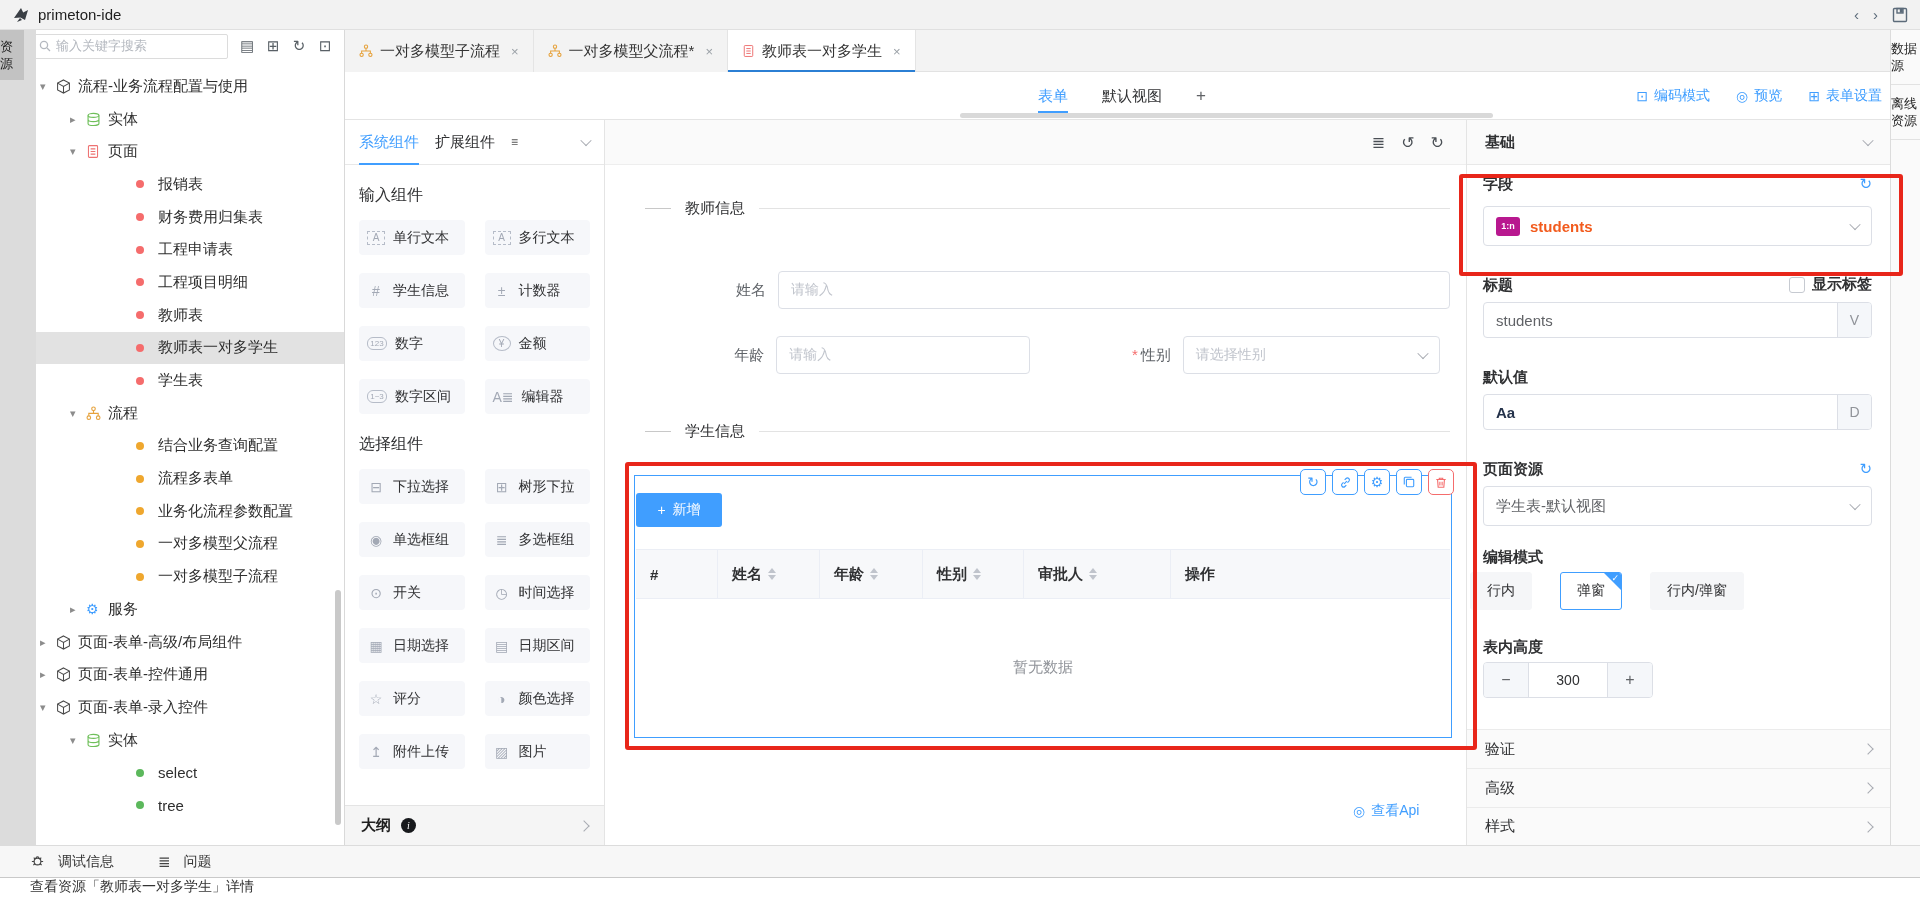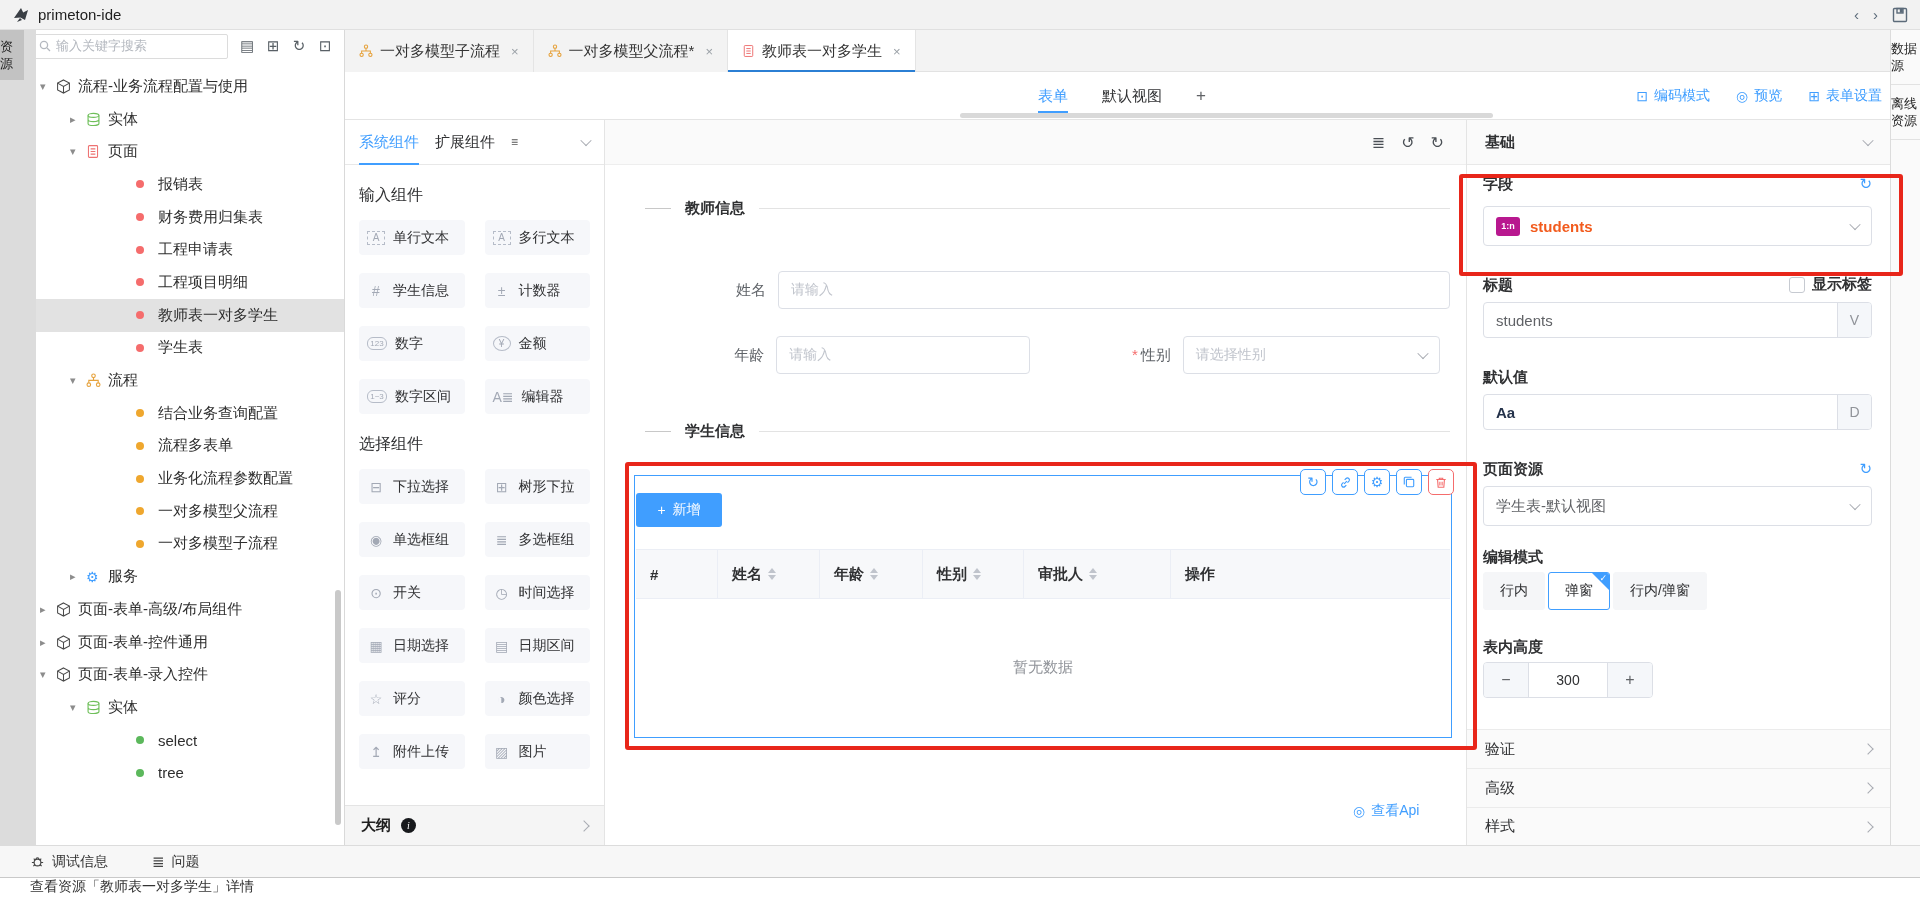--- a/index.html
+++ b/index.html
@@ -30,21 +30,21 @@
   .ticon>*{display:none}
   .ticon.cube>.i-cube,.ticon.db>.i-db,.ticon.doc>.i-doc,.ticon.flow>.i-flow{display:block}
   .ticon.gear>.i-gear{display:inline;color:#409eff;font-size:14px}
   .i-dot{width:8px;height:8px;border-radius:50%}
   .ticon.dot-red>.i-dot{display:block;background:#f56c6c}
   .ticon.dot-orange>.i-dot{display:block;background:#efa72e}
   .ticon.dot-green>.i-dot{display:block;background:#5cb85c}
   .vscroll{position:absolute;right:3px;top:560px;width:6px;height:235px;background:#c9c9c9;border-radius:3px}
   
   .debugrow{position:absolute;left:0;top:845px;width:1920px;height:32px;background:#f7f7f7;border-top:1px solid #dcdcdc;display:flex;align-items:center;gap:44px;padding-left:30px;z-index:6}
-  .dbi{display:flex;align-items:center;gap:7px;font-size:14px;color:#333;cursor:pointer}
+  .dbi{display:flex;gap:13px;font-size:14px;color:#333;cursor:pointer}
   .statusbar{position:absolute;left:0;top:877px;width:1920px;height:25px;background:#fff;border-top:1px solid #c9c9c9;display:flex;padding-left:30px;font-size:14px;color:#333;z-index:6}
   
   .tabbar{position:absolute;left:345px;top:30px;width:1545px;height:42px;background:#f3f3f3;border-bottom:1px solid #e2e2e2;display:flex;z-index:3}
   .etab{height:42px;display:flex;align-items:center;gap:7px;padding:0 14px;font-size:15px;color:#333;border-right:1px solid #e4e4e4;cursor:pointer;position:relative;background:#f3f3f3}
   .etab.active{background:#fff}
   .etab.active::after{content:"";position:absolute;left:0;right:0;bottom:-1px;height:3px;background:#2b7fd4}
   .tclose{color:#9aa0a6;font-size:13px;margin-left:4px;cursor:pointer}
   .tabicon>*{display:none}.tabicon.flow>.i-flow{display:block}.tabicon.doc>.i-doc{display:block}
   
   .viewbar{position:absolute;left:345px;top:72px;width:1545px;height:48px;background:#fff;border-bottom:1px solid #e4e4e4;z-index:3}
@@ -76,21 +76,21 @@
   .pfoot{position:absolute;left:0;right:0;bottom:0;height:40px;background:#f5f5f5;border-top:1px solid #e4e4e4;display:flex;align-items:center;padding:0 16px;gap:10px}
   .pfoot .t{font-size:15px;font-weight:700;color:#1f1f1f}
   .info-i{width:15px;height:15px;border-radius:50%;background:#17191c;color:#fff;font-size:10px;font-style:italic;font-family:"Liberation Serif",serif;display:flex;align-items:center;justify-content:center}
   .pfoot .chev{margin-left:auto}
   
   .canvas{position:absolute;left:605px;top:120px;width:862px;height:725px;background:#fff;border-right:1px solid #e4e4e4}
   .ctoolbar{position:absolute;left:0;top:0;right:0;height:45px;background:#fafafa;border-bottom:1px solid #eee;display:flex;align-items:center;justify-content:flex-end;gap:16px;padding:0 22px;color:#4a4f55;font-size:16px}
   .cticon{cursor:pointer}
   .divider{position:absolute;left:40px;right:16px;height:30px;display:flex;align-items:center;gap:14px}
   .divider .seg{width:26px;height:1px;background:#c8c8c8}
-  .divider .t{font-size:15px;color:#303133;font-weight:700;white-space:nowrap}
+  .divider .t{font-size:15px;color:#303133;font-weight:400;white-space:nowrap}
   .divider .line{flex:1;height:1px;background:#e3e3e3}
   .frow{position:absolute;display:flex;align-items:center}
   .flabel{font-size:15px;color:#5f6368;text-align:right}
   .finput{height:38px;border:1px solid #dcdfe6;border-radius:4px;background:#fff;display:flex;align-items:center;padding:0 12px;font-size:14px;color:#c0c4cc}
   .req{color:#f56c6c;margin-right:3px}
   .fselect{justify-content:space-between}
   .chev{display:inline-block;width:8px;height:8px;border-right:1.6px solid #a8abb2;border-bottom:1.6px solid #a8abb2;transform:rotate(45deg) translate(-1px,-1px)}
   .chev.r{transform:rotate(-45deg)}
   
   .selection{position:absolute;left:29px;top:355px;width:818px;height:263px;border:1px solid #409eff;background:#fff}
@@ -118,21 +118,21 @@
   .pselect{position:absolute;left:16px;right:18px;height:40px;border:1px solid #dcdfe6;border-radius:4px;display:flex;align-items:center;padding:0 12px;gap:10px;cursor:pointer;background:#fff}
   .fi-1n{width:24px;height:19px;background:#b8188f;border-radius:3px;color:#fff;font-size:9px;font-weight:700;display:flex;align-items:center;justify-content:center}
   .orange{color:#f25b1d;font-size:15px;font-weight:600}
   .pselect .chev{margin-left:auto}
   .pinput{position:absolute;left:16px;right:18px;height:36px;border:1px solid #dcdfe6;border-radius:4px;display:flex;align-items:stretch;overflow:hidden;background:#fff}
   .pinput .val{flex:1;display:flex;align-items:center;padding:0 12px;font-size:15px;color:#606266}
   .pinput .val.bold{font-weight:700;color:#24324a}
   .sidebtn{width:34px;background:#f5f7fa;border-left:1px solid #dcdfe6;display:flex;align-items:center;justify-content:center;color:#909399;font-size:14px;cursor:pointer}
   .cklabel{position:absolute;right:18px;display:flex;align-items:center;gap:7px;font-size:15px;font-weight:700;color:#303133}
   .ckbox{width:16px;height:16px;border:1px solid #c6cad1;border-radius:3px;background:#fff;cursor:pointer}
-  .emode{position:absolute;left:16px;display:flex;gap:3px}
+  .emode{position:absolute;left:3px;display:flex;gap:28px}
   .emode-btn{height:38px;padding:0 16px;background:#f5f6f8;border:1px solid #f5f6f8;border-radius:3px;display:flex;align-items:center;font-size:14px;color:#303133;cursor:pointer;position:relative}
   .emode-btn.sel{background:#fff;border:1px solid #409eff;overflow:hidden}
   .emode-btn.sel::before{content:"";position:absolute;top:0;right:0;border-top:17px solid #409eff;border-left:17px solid transparent}
   .emode-btn.sel::after{content:"✓";position:absolute;top:0px;right:2px;color:#fff;font-size:9px}
   .stepper{position:absolute;left:16px;display:flex;height:36px;border:1px solid #dcdfe6;border-radius:4px;overflow:hidden}
   .stepper .b{width:44px;background:#f5f7fa;display:flex;align-items:center;justify-content:center;color:#606266;font-size:16px;cursor:pointer}
   .stepper .v{width:80px;background:#fff;display:flex;align-items:center;justify-content:center;font-size:14px;color:#303133;border-left:1px solid #dcdfe6;border-right:1px solid #dcdfe6}
   .collapse{position:absolute;left:0;right:0;height:39px;background:#fafafa;border-top:1px solid #ebebeb;display:flex;align-items:center;justify-content:space-between;padding:0 18px;cursor:pointer}
   .collapse .t{font-size:15px;color:#303133}
   .collapse:last-of-type{border-bottom:1px solid #ebebeb}
@@ -253,20 +253,28 @@
 
       <div class="trow l2">
 
         <span class="ticon dot-red">
 
           <span class="i-dot"></span>
         </span>
         <span class="tlabel">工程项目明细</span>
       </div>
 
+      <div class="trow l2">
+
+        <span class="ticon dot-red">
+
+          <span class="i-dot"></span>
+        </span>
+        <span class="tlabel">教师表</span>
+      </div>
 
       <div class="trow l2 sel">
 
         <span class="ticon dot-red">
 
           <span class="i-dot"></span>
         </span>
         <span class="tlabel">教师表一对多学生</span>
       </div>
 

